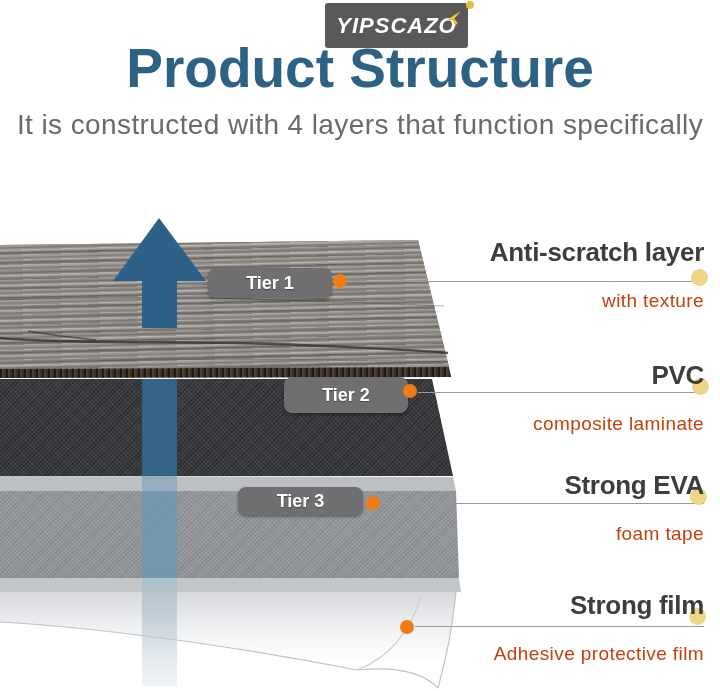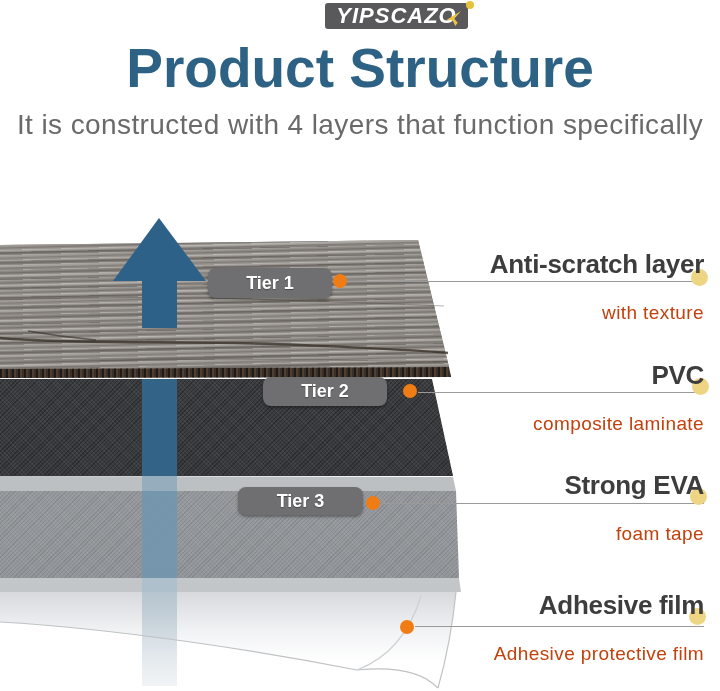--- a/index.html
+++ b/index.html
@@ -2,21 +2,21 @@
 <html><head>
 <meta charset="utf-8">
 <style>
   html,body{margin:0;padding:0;background:#fff;}
   .stage{
     position:relative;width:720px;height:691px;overflow:hidden;background:#fff;
     font-family:"Liberation Sans",sans-serif;
   }
   
   .logo{
-    position:absolute;left:325px;top:3px;width:143px;height:26px;
+    position:absolute;left:325px;top:3px;width:143px;height:45px;
     background:#59595b;border-radius:3px;display:flex;align-items:center;justify-content:center;
   }
   .logo-text{
     color:#fff;font-weight:bold;font-style:italic;font-size:22px;letter-spacing:1px;line-height:1;
   }
   .logo-cursor{
     position:absolute;right:7px;top:8px;width:15px;height:15px;background:#ecc247;
     clip-path:polygon(100% 0,0 62%,44% 62%,62% 100%,78% 78%,55% 52%);
   }
   .logo-dot{position:absolute;right:-6px;top:-2px;width:8px;height:8px;border-radius:50%;background:#e5c23c;}
@@ -68,37 +68,37 @@
   svg.overlay{position:absolute;left:0;top:0;}
   
   .pill{
     position:absolute;background:#6f6f71;border-radius:8px;
     display:flex;align-items:center;justify-content:center;
     color:#fff;font-weight:bold;font-size:18px;
     box-shadow:0 2px 3px rgba(0,0,0,.35);
     text-shadow:0 1px 1px rgba(0,0,0,.35);
   }
   .pill1{left:208px;top:268px;width:124px;height:30px;}
-  .pill2{left:263px;top:377px;width:124px;height:29px;}
+  .pill2{left:284px;top:377px;width:124px;height:36px;}
   .pill3{left:238px;top:487px;width:125px;height:28px;}
   .pill4{left:269px;top:612px;width:125px;height:29px;}
   .odot{position:absolute;width:14px;height:14px;border-radius:50%;background:#ef7c15;}
   .odot1{left:333px;top:274px;}
   .odot2{left:403px;top:384px;}
   .odot3{left:366px;top:496px;}
   .odot4{left:400px;top:620px;}
   .callout{position:absolute;right:16px;text-align:right;}
   .callout .big{
     position:relative;z-index:2;font-size:26px;font-weight:bold;color:#3d3d3d;line-height:1.1;letter-spacing:-.3px;
   }
   .callout .small{
     position:relative;z-index:2;font-size:19px;color:#c2410c;letter-spacing:.4px;line-height:1.2;margin-top:23px;
   }
   .ydot{position:absolute;z-index:1;width:17px;height:17px;border-radius:50%;background:#edd584;}
-  .co1{top:250px;} .co2{top:361px;} .co3{top:471px;} .co4{top:591px;}
+  .co1{top:238px;} .co2{top:361px;} .co3{top:471px;} .co4{top:591px;}
   .ydot1{right:12px;top:269px;}
   .ydot2{right:11px;top:378px;}
   .ydot3{right:13px;top:488px;}
   .ydot4{right:14px;top:608px;}
 </style>
 </head>
 <body>
 
 <div class="stage">
 
@@ -188,17 +188,17 @@
   </div>
 
   <span class="ydot ydot3"></span>
   <div class="callout co3">
     <div class="big">Strong EVA</div>
     <div class="small">foam tape</div>
   </div>
 
   <span class="ydot ydot4"></span>
   <div class="callout co4">
-    <div class="big">Adhesive film</div>
+    <div class="big">Strong film</div>
     <div class="small">Adhesive protective film</div>
   </div>
 
 </div>
 
 </body></html>

